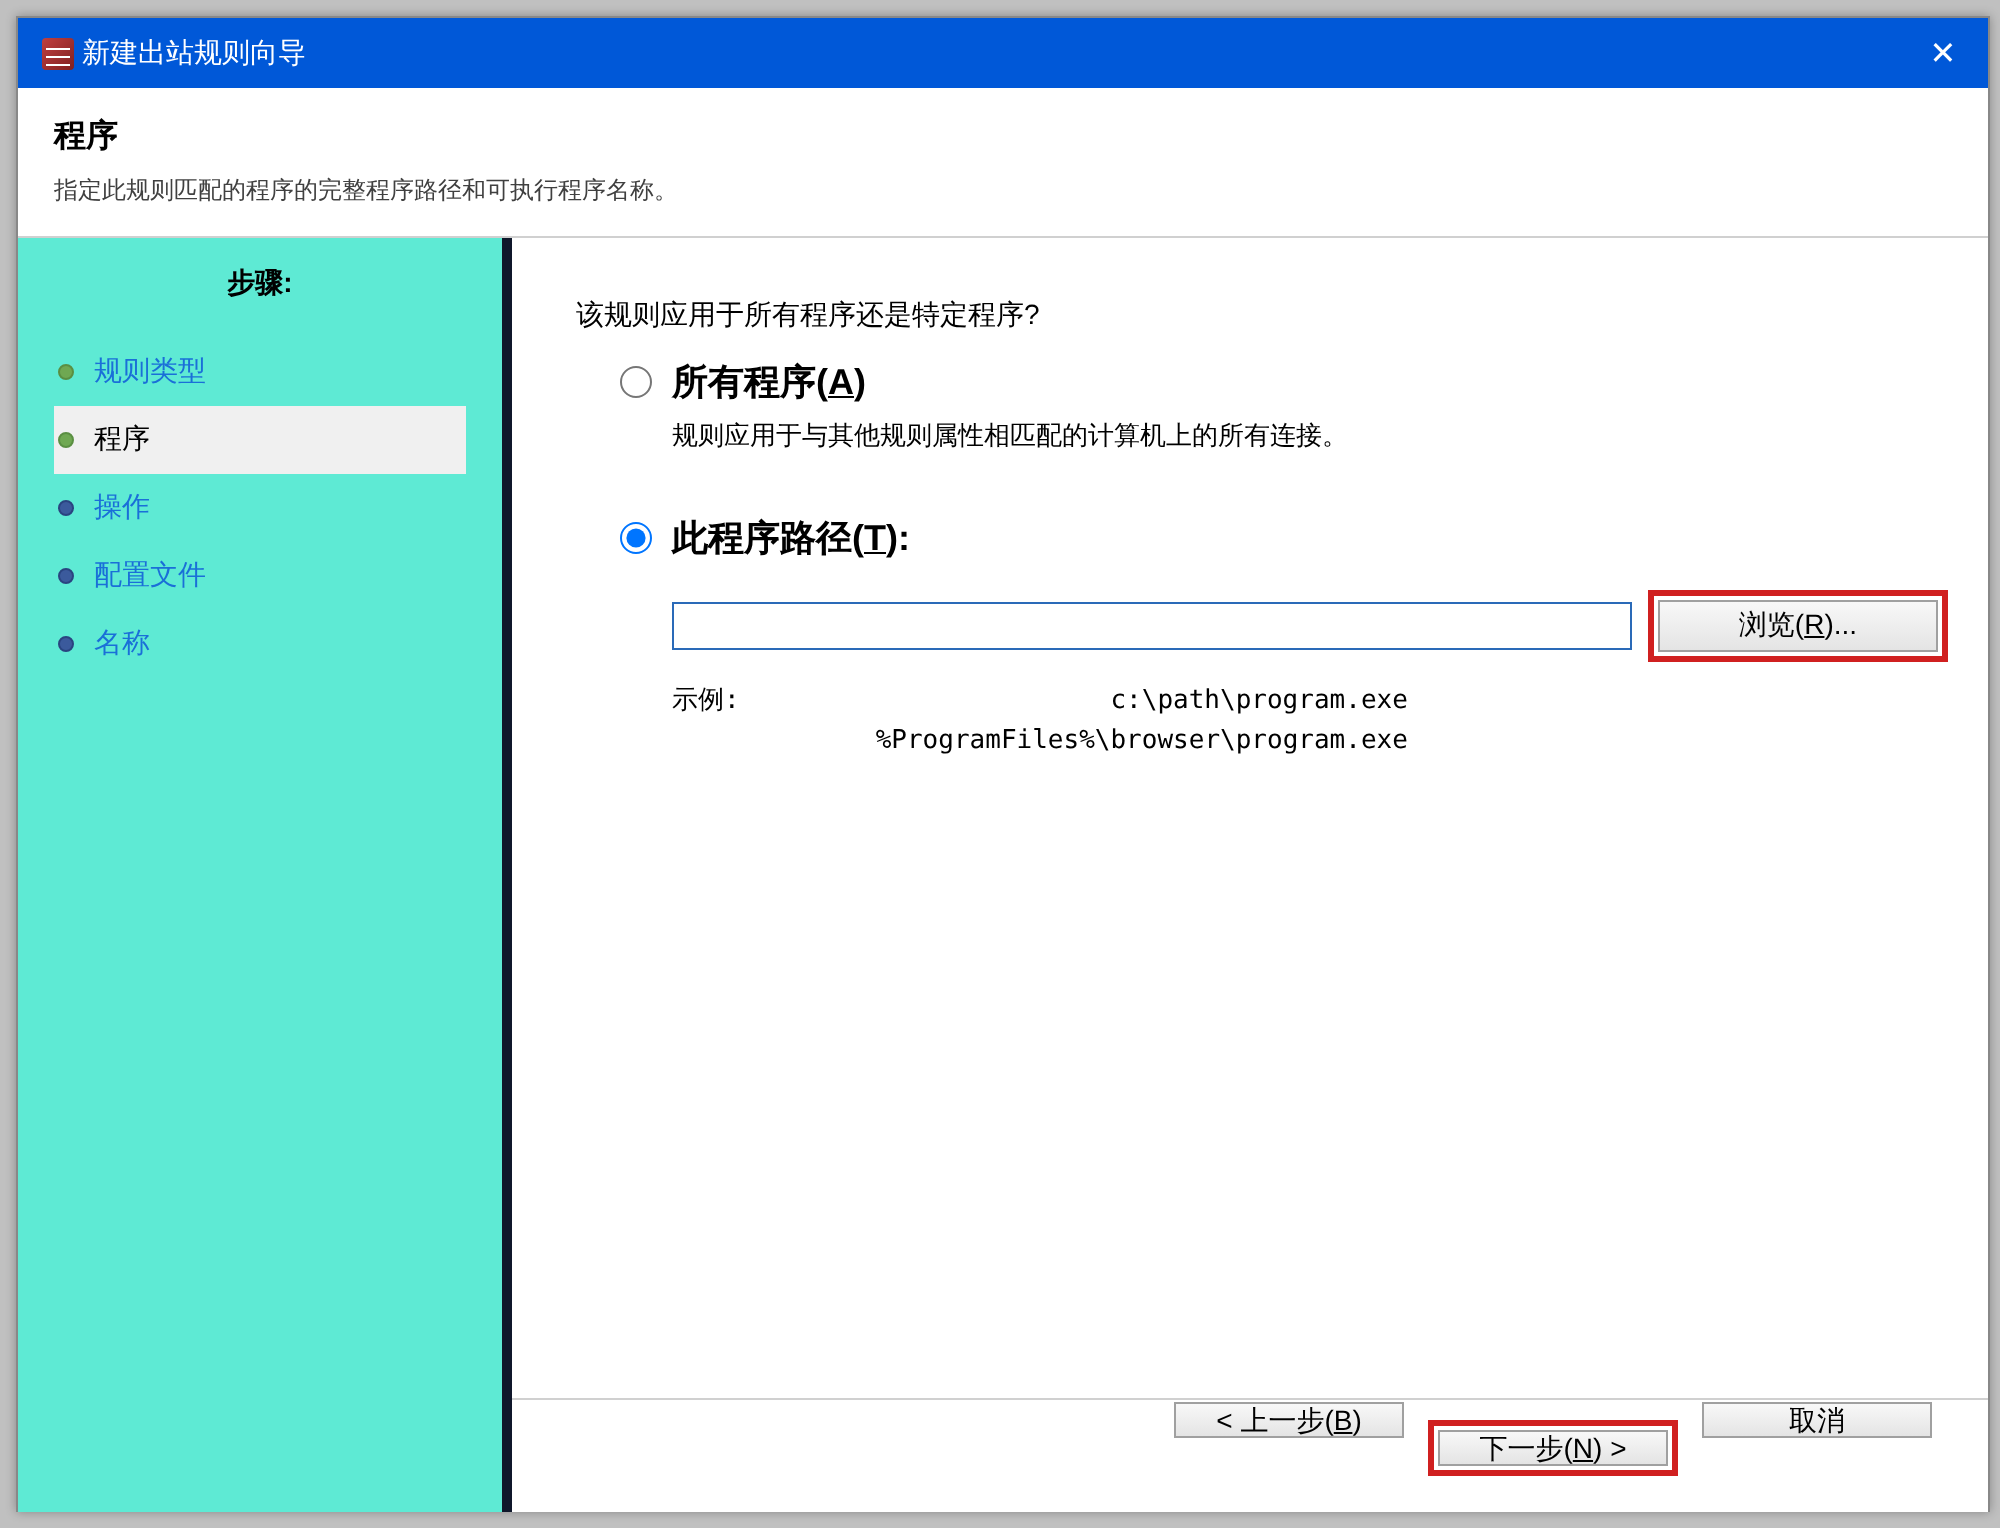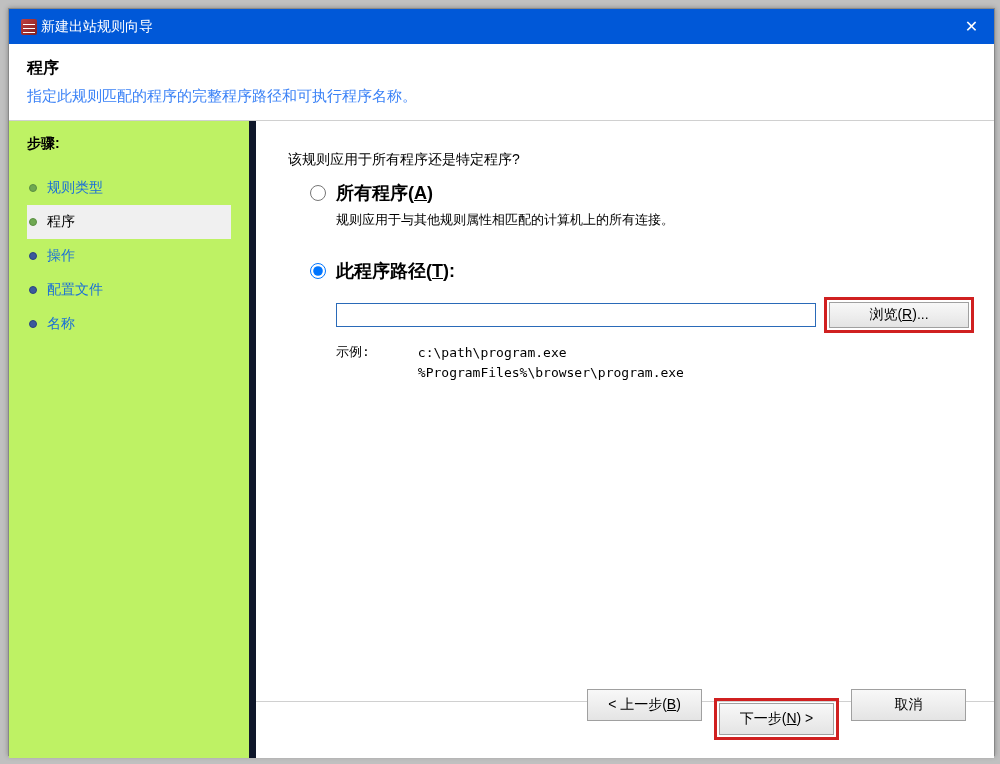--- a/index.html
+++ b/index.html
@@ -67,37 +67,38 @@
       padding: 14px 18px 14px 18px;
       background: #fff;
     }
     .header-title {
       font-size: 16px;
       font-weight: bold;
       margin-bottom: 8px;
       color: #000;
     }
     .header-subtitle {
-      font-size: 15px;
-      color: #3b82f6;
+      font-size: 12px;
+      color: #404040;
     }
     .separator-line {
       height: 1px;
       background: #d0d0d0;
       margin: 0;
     }
     .main-content {
       display: flex;
       height: calc(100% - 35px - 74px);
     }
     .sidebar {
       width: 262px;
       padding: 14px 18px;
-      background: #bef264;
-      border-right: 7px solid #0f172a;
+      background: #5eead4;
+      border-right: 5px solid #0f172a;
+      text-align: center;
     }
     .steps-title {
       font-size: 14px;
       font-weight: bold;
       color: #000;
       margin-bottom: 18px;
     }
     .steps-list {
       list-style: none;
     }
@@ -206,39 +207,40 @@
     }
     .highlight-browse {
       border: 3px solid #d02020;
       padding: 2px;
       display: inline-block;
     }
     .example-row {
       margin-left: 26px;
       margin-top: 10px;
       display: flex;
-      gap: 48px;
+      gap: 68px;
       font-size: 13px;
       font-family: 'SimSun', monospace;
       color: #000;
+      text-align: right;
     }
     .example-paths {
       line-height: 1.5;
     }
     .footer {
       position: absolute;
       bottom: 18px;
       right: 28px;
       display: flex;
       gap: 12px;
       align-items: center;
     }
     .wizard-button {
       width: 115px;
-      height: 32px;
+      height: 18px;
       background: linear-gradient(#f8f8f8, #e4e4e4);
       border: 1px solid #a0a0a0;
       font-family: 'SimSun', sans-serif;
       font-size: 14px;
       cursor: pointer;
     }
     .highlight-next {
       border: 3px solid #d02020;
       padding: 2px;
       display: inline-block;

